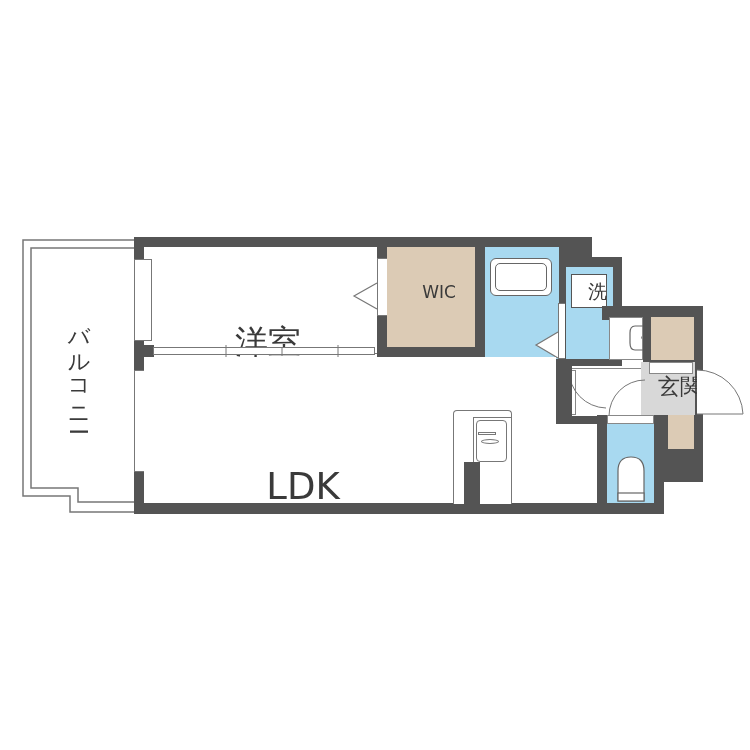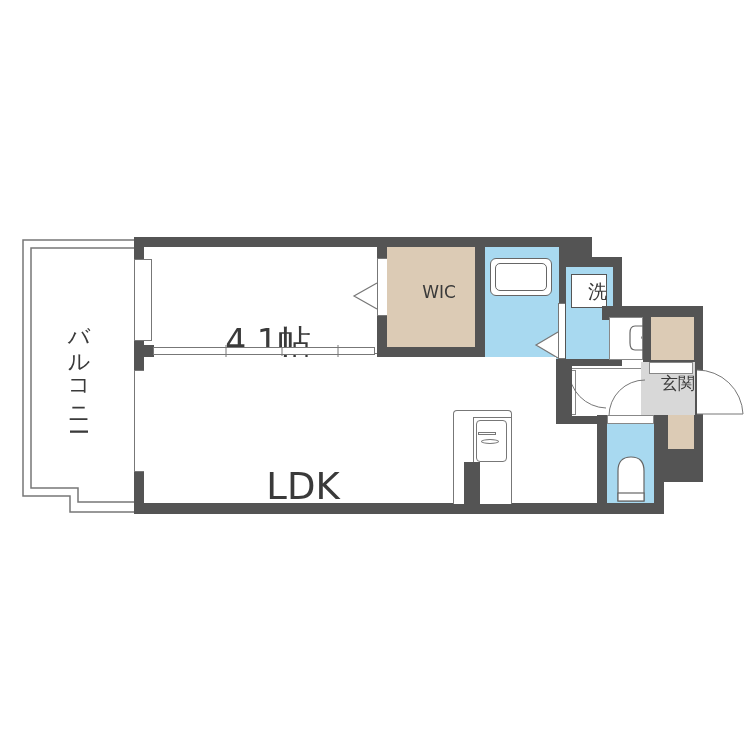--- a/index.html
+++ b/index.html
@@ -25,20 +25,21 @@
   </svg>
   <div class="abs label" style="left:55px;top:74px;width:30px;font-size:22px;writing-mode:vertical-rl;text-orientation:upright;line-height:1;letter-spacing:2px;">バルコニー</div>
 </div>
 
 <div class="abs wall" style="left:134px;top:237px;width:455px;height:10px;"></div>
 <div class="abs wall" style="left:134px;top:237px;width:10px;height:277px;"></div>
 <div class="abs wall" style="left:134px;top:503px;width:530px;height:11px;"></div>
 
 <div class="abs room-white" style="left:144px;top:247px;width:233px;height:100px;"></div>
 <div class="abs label" style="left:190px;top:256px;width:140px;font-size:33px;">
+  <div>洋室</div>
   <div>4.1帖</div>
 </div>
 
 <div class="abs win" style="left:134px;top:259px;width:10px;height:82px;"></div>
 <div class="abs win" style="left:134px;top:370px;width:10px;height:102px;"></div>
 <div class="abs wall" style="left:134px;top:345px;width:20px;height:12px;"></div>
 
 <div class="abs" style="left:153px;top:347px;width:222px;height:8px;border:1px solid #777;background:#fff;">
   <svg width="222" height="8">
     <line x1="56" y1="-3" x2="56" y2="10" stroke="#777" stroke-width="1"></line>
@@ -86,21 +87,21 @@
 <div class="abs room-tan" style="left:651px;top:317px;width:43px;height:43px;"></div>
 <div class="abs room-tan" style="left:668px;top:415px;width:26px;height:34px;"></div>
 
 <div class="abs wall" style="left:556px;top:410px;width:44px;height:14px;"></div>
 <div class="abs room-white" style="left:566px;top:366px;width:86px;height:50px;"></div>
 <div class="abs" style="left:566px;top:368px;width:86px;height:0;border-top:1px solid #888;"></div>
 <div class="abs" style="left:558px;top:370px;width:8px;height:45px;border:1px solid #888;background:#fff;"></div>
 
 <div class="abs room-gray" style="left:641px;top:362px;width:54px;height:53px;"></div>
 <div class="abs" style="left:649px;top:362px;width:44px;height:12px;background:#fff;border:1px solid #888;"></div>
-<div class="abs label" style="left:642px;top:375px;width:56px;font-size:17px;background:rgba(255,255,255,0.0);">玄関</div>
+<div class="abs label" style="left:642px;top:375px;width:56px;font-size:22px;background:rgba(255,255,255,0.0);">玄関</div>
 
 <svg style="left:513px;top:368px;" width="48" height="48">
   <path d="M2,2 L45,2 M45,46 A44,44 0 0 1 2,2" fill="none" stroke="#777" stroke-width="1"></path>
 </svg>
 <svg style="left:568px;top:368px;" width="40" height="40">
   <path d="M1,2 A38,38 0 0 0 38,40" fill="none" stroke="#777" stroke-width="1"></path>
 </svg>
 <svg style="left:607px;top:378px;" width="40" height="40">
   <path d="M2,38 A36,36 0 0 1 38,2" fill="none" stroke="#777" stroke-width="1"></path>
   <line x1="2" y1="38" x2="2" y2="40" stroke="#777"></line>

